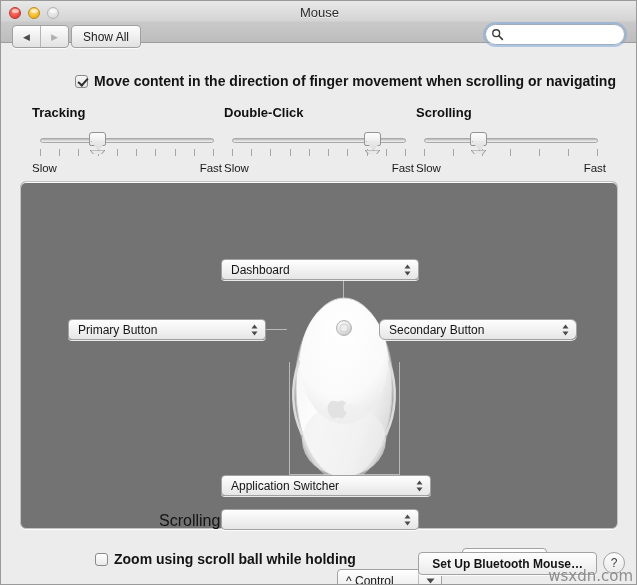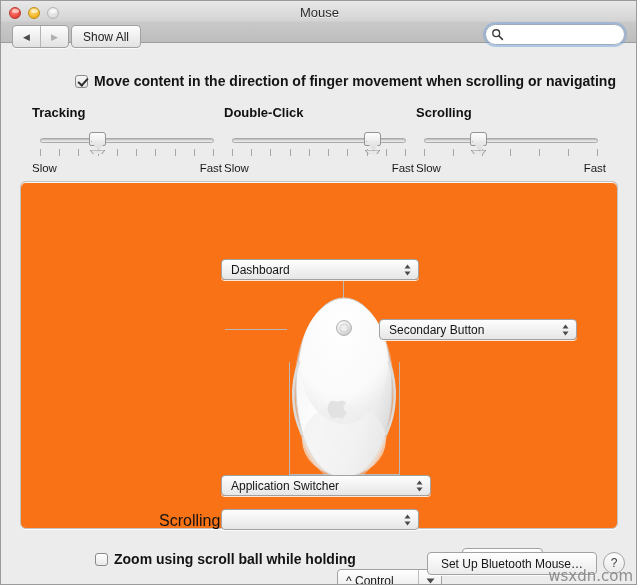--- a/index.html
+++ b/index.html
@@ -146,21 +146,21 @@
     width: 15px; height: 9px; overflow: hidden;
   }
   .ends { position: absolute; left: 0; right: 0; top: 30px; display: flex; justify-content: space-between; }
   .ends span { font-size: 11.5px; color: #1a1a1a; text-align: right; }
 
   
   #panel {
     position: absolute; left: 19px; top: 124px;
     width: 598px; height: 348px;
     box-sizing: border-box;
-    background: #f97316;
+    background: #737373;
     border: 1px solid #c3c3c3;
     border-radius: 6px;
     box-shadow: inset 0 1px 0 #fafafa, 0 1px 0 #fdfdfd;
   }
 
   .popup {
     position: absolute;
     height: 21px; box-sizing: border-box;
     border: 1px solid #a2a2a2; border-radius: 4px;
     background: linear-gradient(to bottom, #fefefe 0%, #f2f2f2 50%, #e6e6e6 100%);
@@ -195,20 +195,21 @@
   }
 
   .btn {
     position: absolute; height: 23px; box-sizing: border-box;
     padding: 0 13px;
     display: flex; align-items: center; justify-content: center;
     font-size: 12px; color: #141414;
     border: 1px solid #a2a2a2; border-radius: 4px;
     background: linear-gradient(to bottom, #fefefe, #ebebeb);
     box-shadow: 0 1px 0 rgba(255,255,255,.85);
+    font-weight: bold;
   }
 
   .leader { position: absolute; background: #b9b9b9; z-index: 1; }
 
   #mouse-illus { position: absolute; left: 259px; top: 108px; width: 128px; height: 195px; z-index: 2; }
 
   .static-label { position: absolute; font-size: 16px; color: #141414; }
 
   #helpbtn {
     position: absolute; right: 13px; bottom: 12px;
@@ -409,22 +410,29 @@
       </svg>
 
       <div class="popup" style="left:200px; top:77px; width:198px;">
         <span>Dashboard</span>
         <svg class="arrows" viewBox="0 0 7 13">
           <polygon points="3.5,1 6.5,5 0.5,5" fill="#4a4a4a"></polygon>
           <polygon points="3.5,12 6.5,8 0.5,8" fill="#4a4a4a"></polygon>
         </svg>
       </div>
 
-
-      <div class="popup" style="left:358px; top:137px; width:198px;">
+      <div class="popup" style="left:47px; top:137px; width:198px;">
+        <span>Primary Button</span>
+        <svg class="arrows" viewBox="0 0 7 13">
+          <polygon points="3.5,1 6.5,5 0.5,5" fill="#4a4a4a"></polygon>
+          <polygon points="3.5,12 6.5,8 0.5,8" fill="#4a4a4a"></polygon>
+        </svg>
+      </div>
+
+      <div class="popup" style="left:358px; top:137px; width:198px;border-radius:6px;">
         <span>Secondary Button</span>
         <svg class="arrows" viewBox="0 0 7 13">
           <polygon points="3.5,1 6.5,5 0.5,5" fill="#4a4a4a"></polygon>
           <polygon points="3.5,12 6.5,8 0.5,8" fill="#4a4a4a"></polygon>
         </svg>
       </div>
 
       <div class="popup" style="left:200px; top:293px; width:210px;">
         <span>Application Switcher</span>
         <svg class="arrows" viewBox="0 0 7 13">

